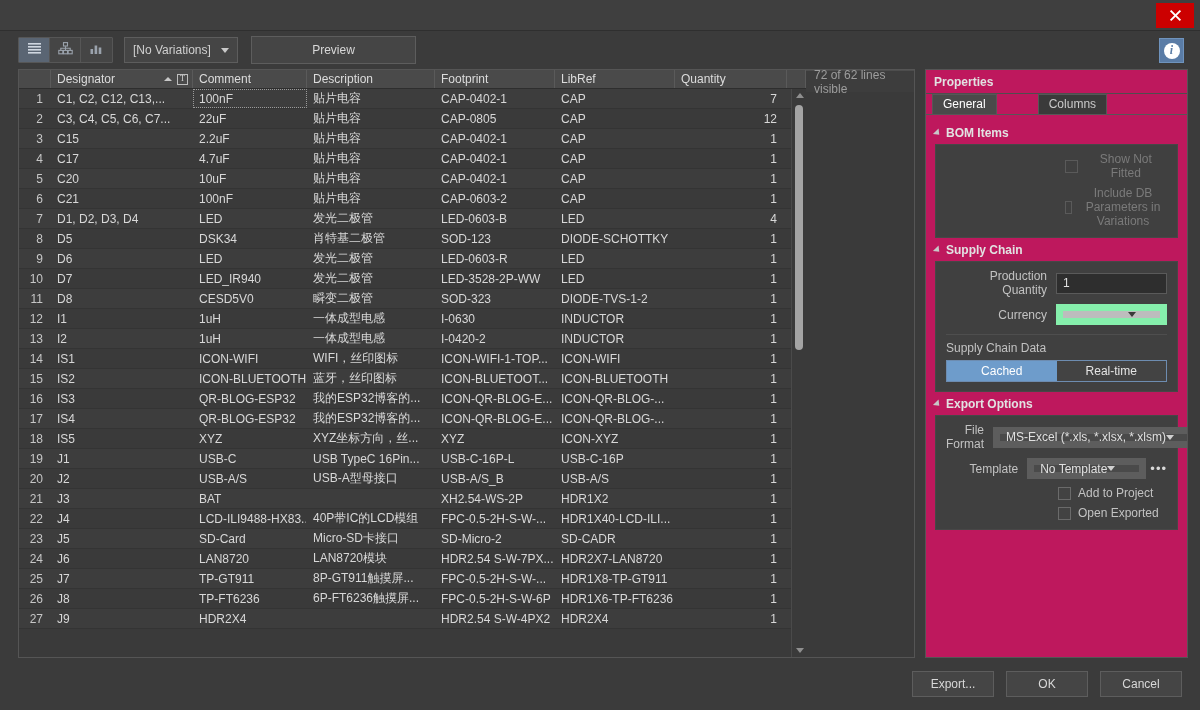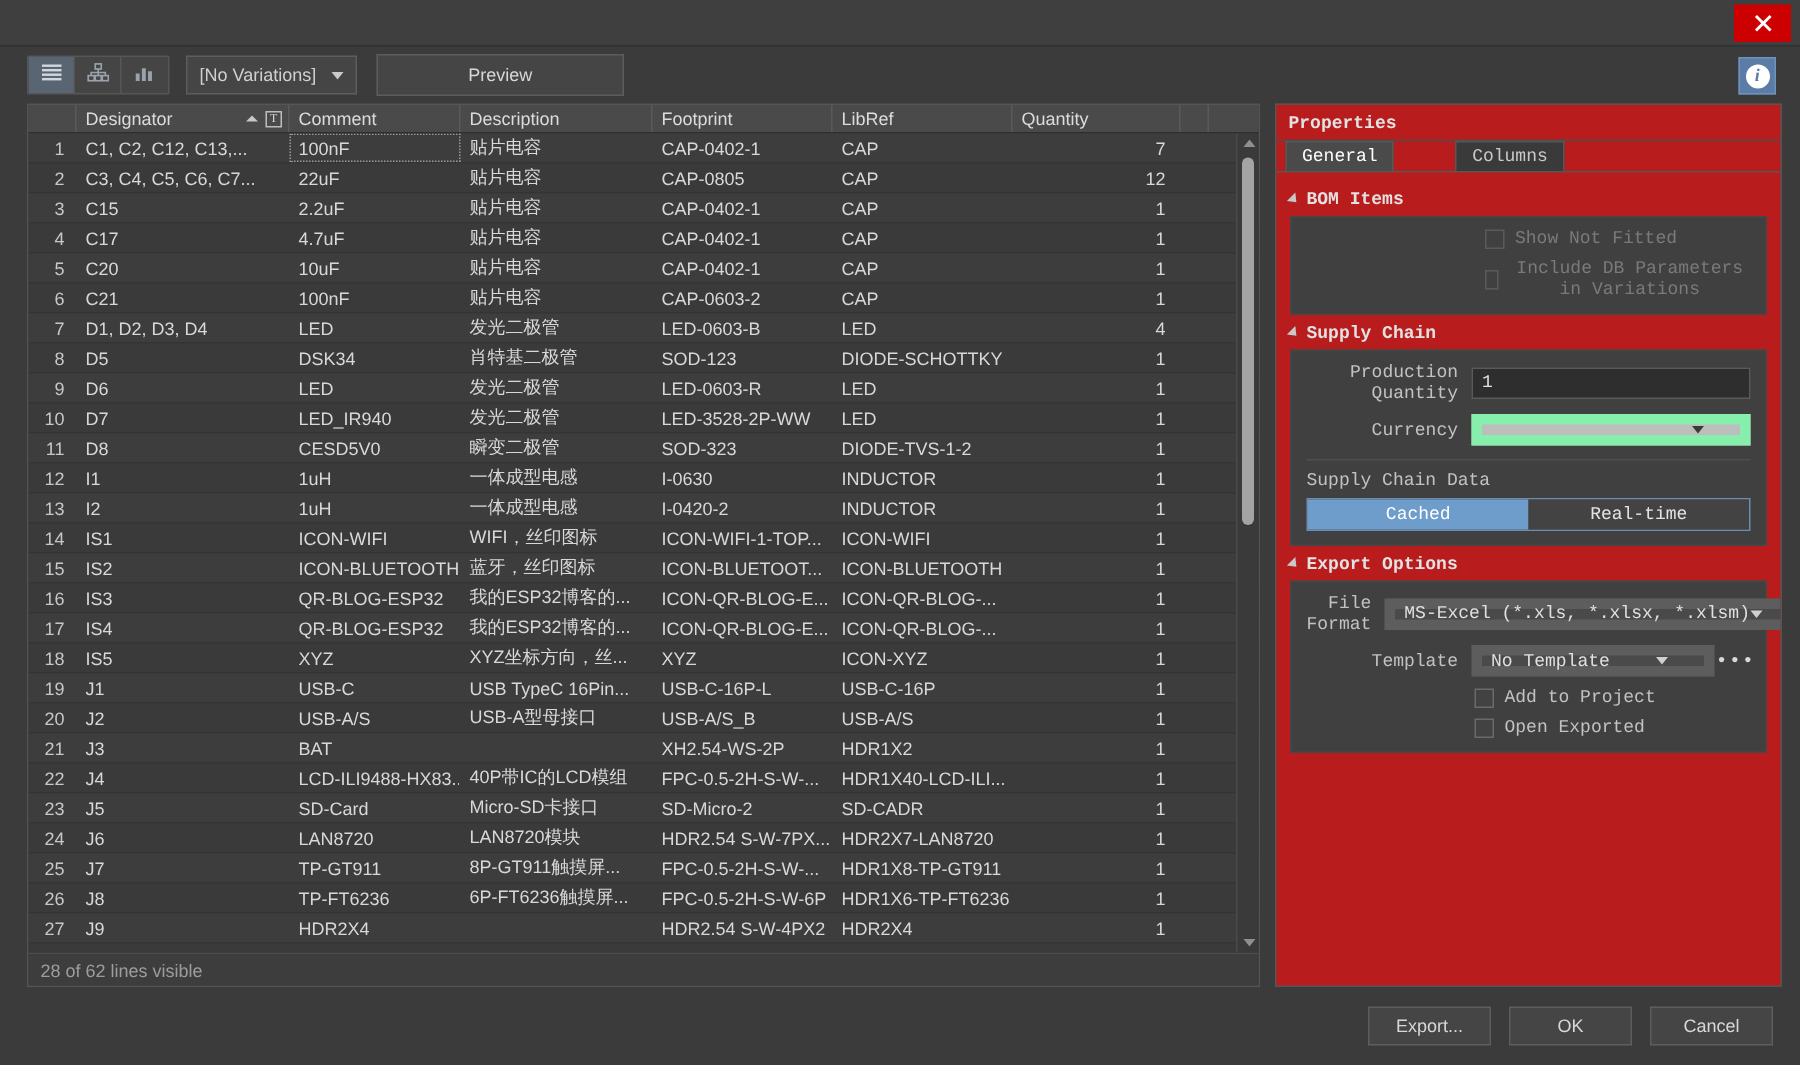--- a/index.html
+++ b/index.html
@@ -116,22 +116,22 @@
   #body {
     flex: 1;
     display: flex;
     padding: 0 12px 0 18px;
     gap: 10px;
     min-height: 0;
   }
 
   
   #grid-panel {
-    width: 822px;
-    display: flex; flex-direction: column;
+    width: 897px;
+    display: flex; flex-direction: row;
     border: 1px solid #555;
     background: #3a3a3a;
   }
   #grid-wrap { flex: 1; display: flex; flex-direction: column; min-height: 0; }
 
   .grid-header {
     display: flex;
     height: 19px; min-height: 19px;
     background: #4a4a4a;
     border-bottom: 1px solid #2e2e2e;
@@ -248,24 +248,23 @@
     display: flex; align-items: center;
     padding-left: 8px;
     color: #9d9d9d;
     font-size: 12px;
   }
 
   
   #props-panel {
     flex: 1;
     border: 1px solid #555;
-    background: #b91c1c;
+    background: #be185d;
     display: flex; flex-direction: column;
     min-width: 0;
-    font-family: Liberation Mono, monospace;
   }
   #props-title {
     height: 24px; min-height: 24px;
     display: flex; align-items: center;
     padding-left: 8px;
     font-weight: bold; font-size: 12px; color: #e2e2e2;
     border-bottom: 1px solid #4e4e4e;
   }
   #props-tabs {
     display: flex;
@@ -767,21 +766,21 @@
             </div>
             <div id="sb-thumb"></div>
             <div class="sb-arrow" id="sb-down">
               <span class="tri-down"></span>
             </div>
           </div>
         </div>
 
       </div>
       <div id="status-bar">
-        <span>28 of 62 lines visible</span>
+        <span>72 of 62 lines visible</span>
       </div>
     </div>
 
     <div id="props-panel">
       <div id="props-title">Properties</div>
 
       <div id="props-tabs">
         <div class="ptab active">General</div>
         <div class="ptab">Columns</div>
       </div>

